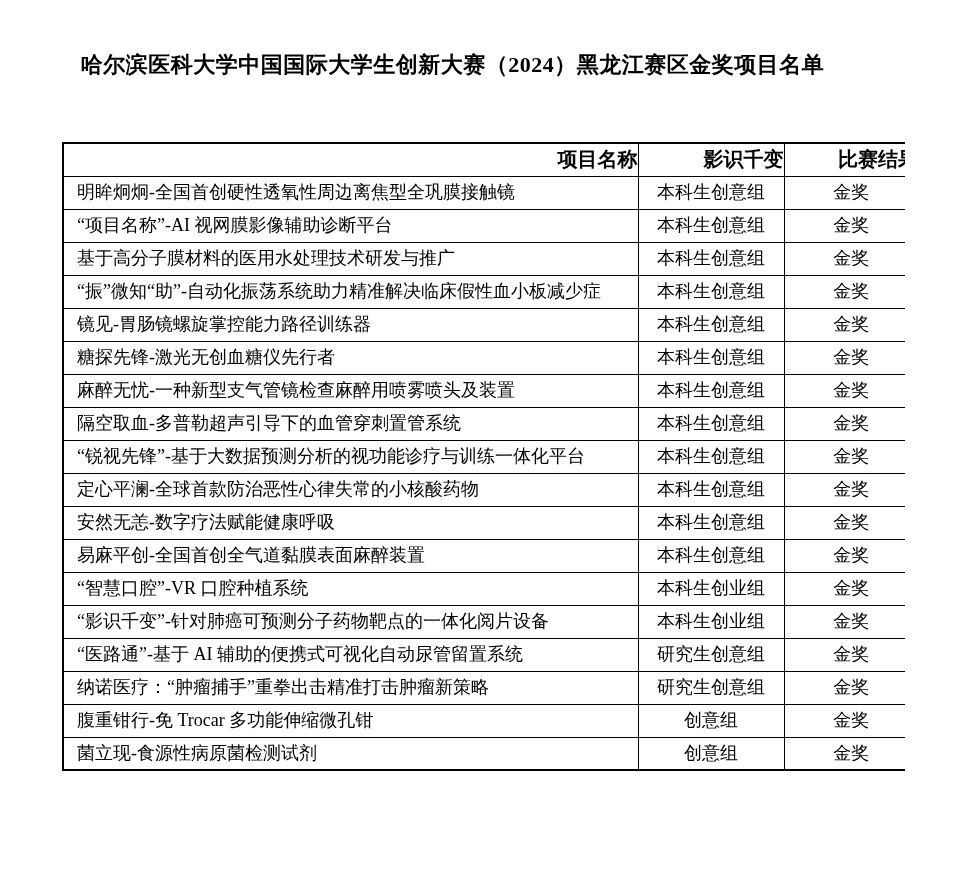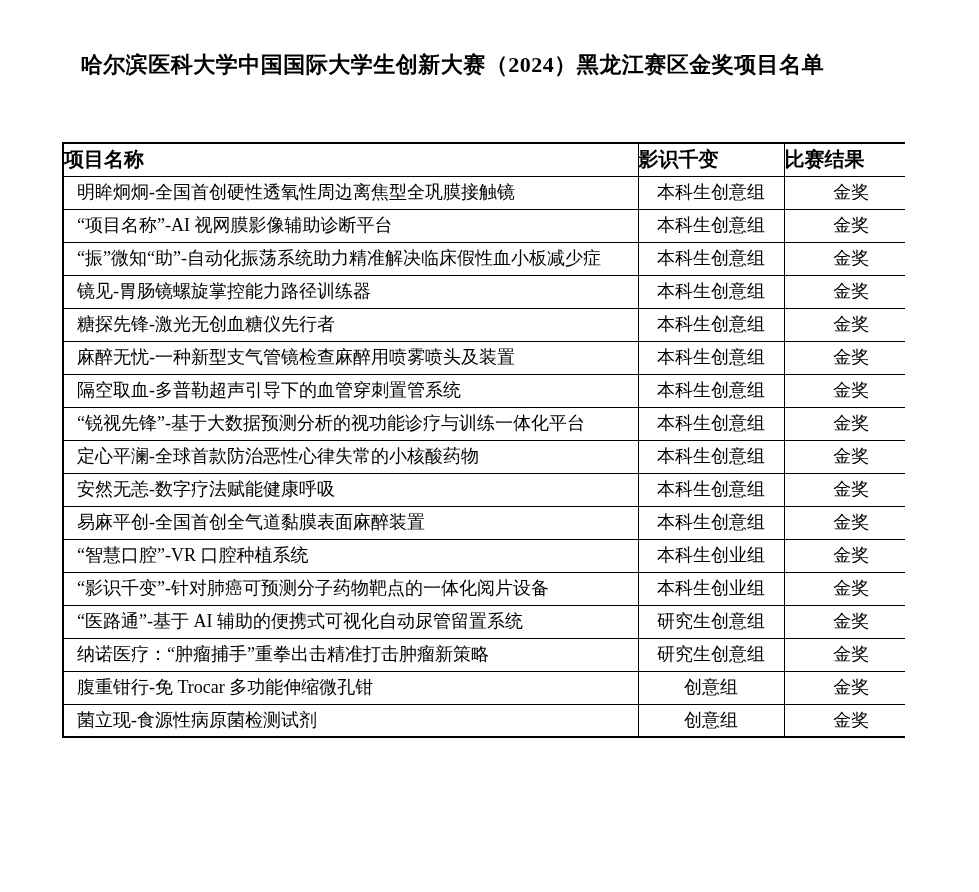--- a/index.html
+++ b/index.html
@@ -36,21 +36,21 @@
     border: 1.5px solid #000000;
     font-size: 18px;
     line-height: 31px;
     height: 33px;
     vertical-align: middle;
     overflow: hidden;
   }
   table.awards th {
     font-size: 20px;
     font-weight: bold;
-    text-align: left;
+    text-align: right;
   }
   td.c-project {
     text-align: left;
     padding: 0 8px 0 13px;
   }
   td.c-group,
   td.c-result {
     text-align: center;
     padding: 0 4px;
     margin-top: 38px;
@@ -77,20 +77,25 @@
       </tr>
     </thead>
     <tbody>
       <tr>
         <td class="c-project">明眸炯炯-全国首创硬性透氧性周边离焦型全巩膜接触镜</td>
         <td class="c-group">本科生创意组</td>
         <td class="c-result">金奖</td>
       </tr>
       <tr>
         <td class="c-project">“项目名称”-AI 视网膜影像辅助诊断平台</td>
+        <td class="c-group">本科生创意组</td>
+        <td class="c-result">金奖</td>
+      </tr>
+      <tr>
+        <td class="c-project">基于高分子膜材料的医用水处理技术研发与推广</td>
         <td class="c-group">本科生创意组</td>
         <td class="c-result">金奖</td>
       </tr>
       <tr>
         <td class="c-project">“振”微知“助”-自动化振荡系统助力精准解决临床假性血小板减少症</td>
         <td class="c-group">本科生创意组</td>
         <td class="c-result">金奖</td>
       </tr>
       <tr>
         <td class="c-project">镜见-胃肠镜螺旋掌控能力路径训练器</td>

